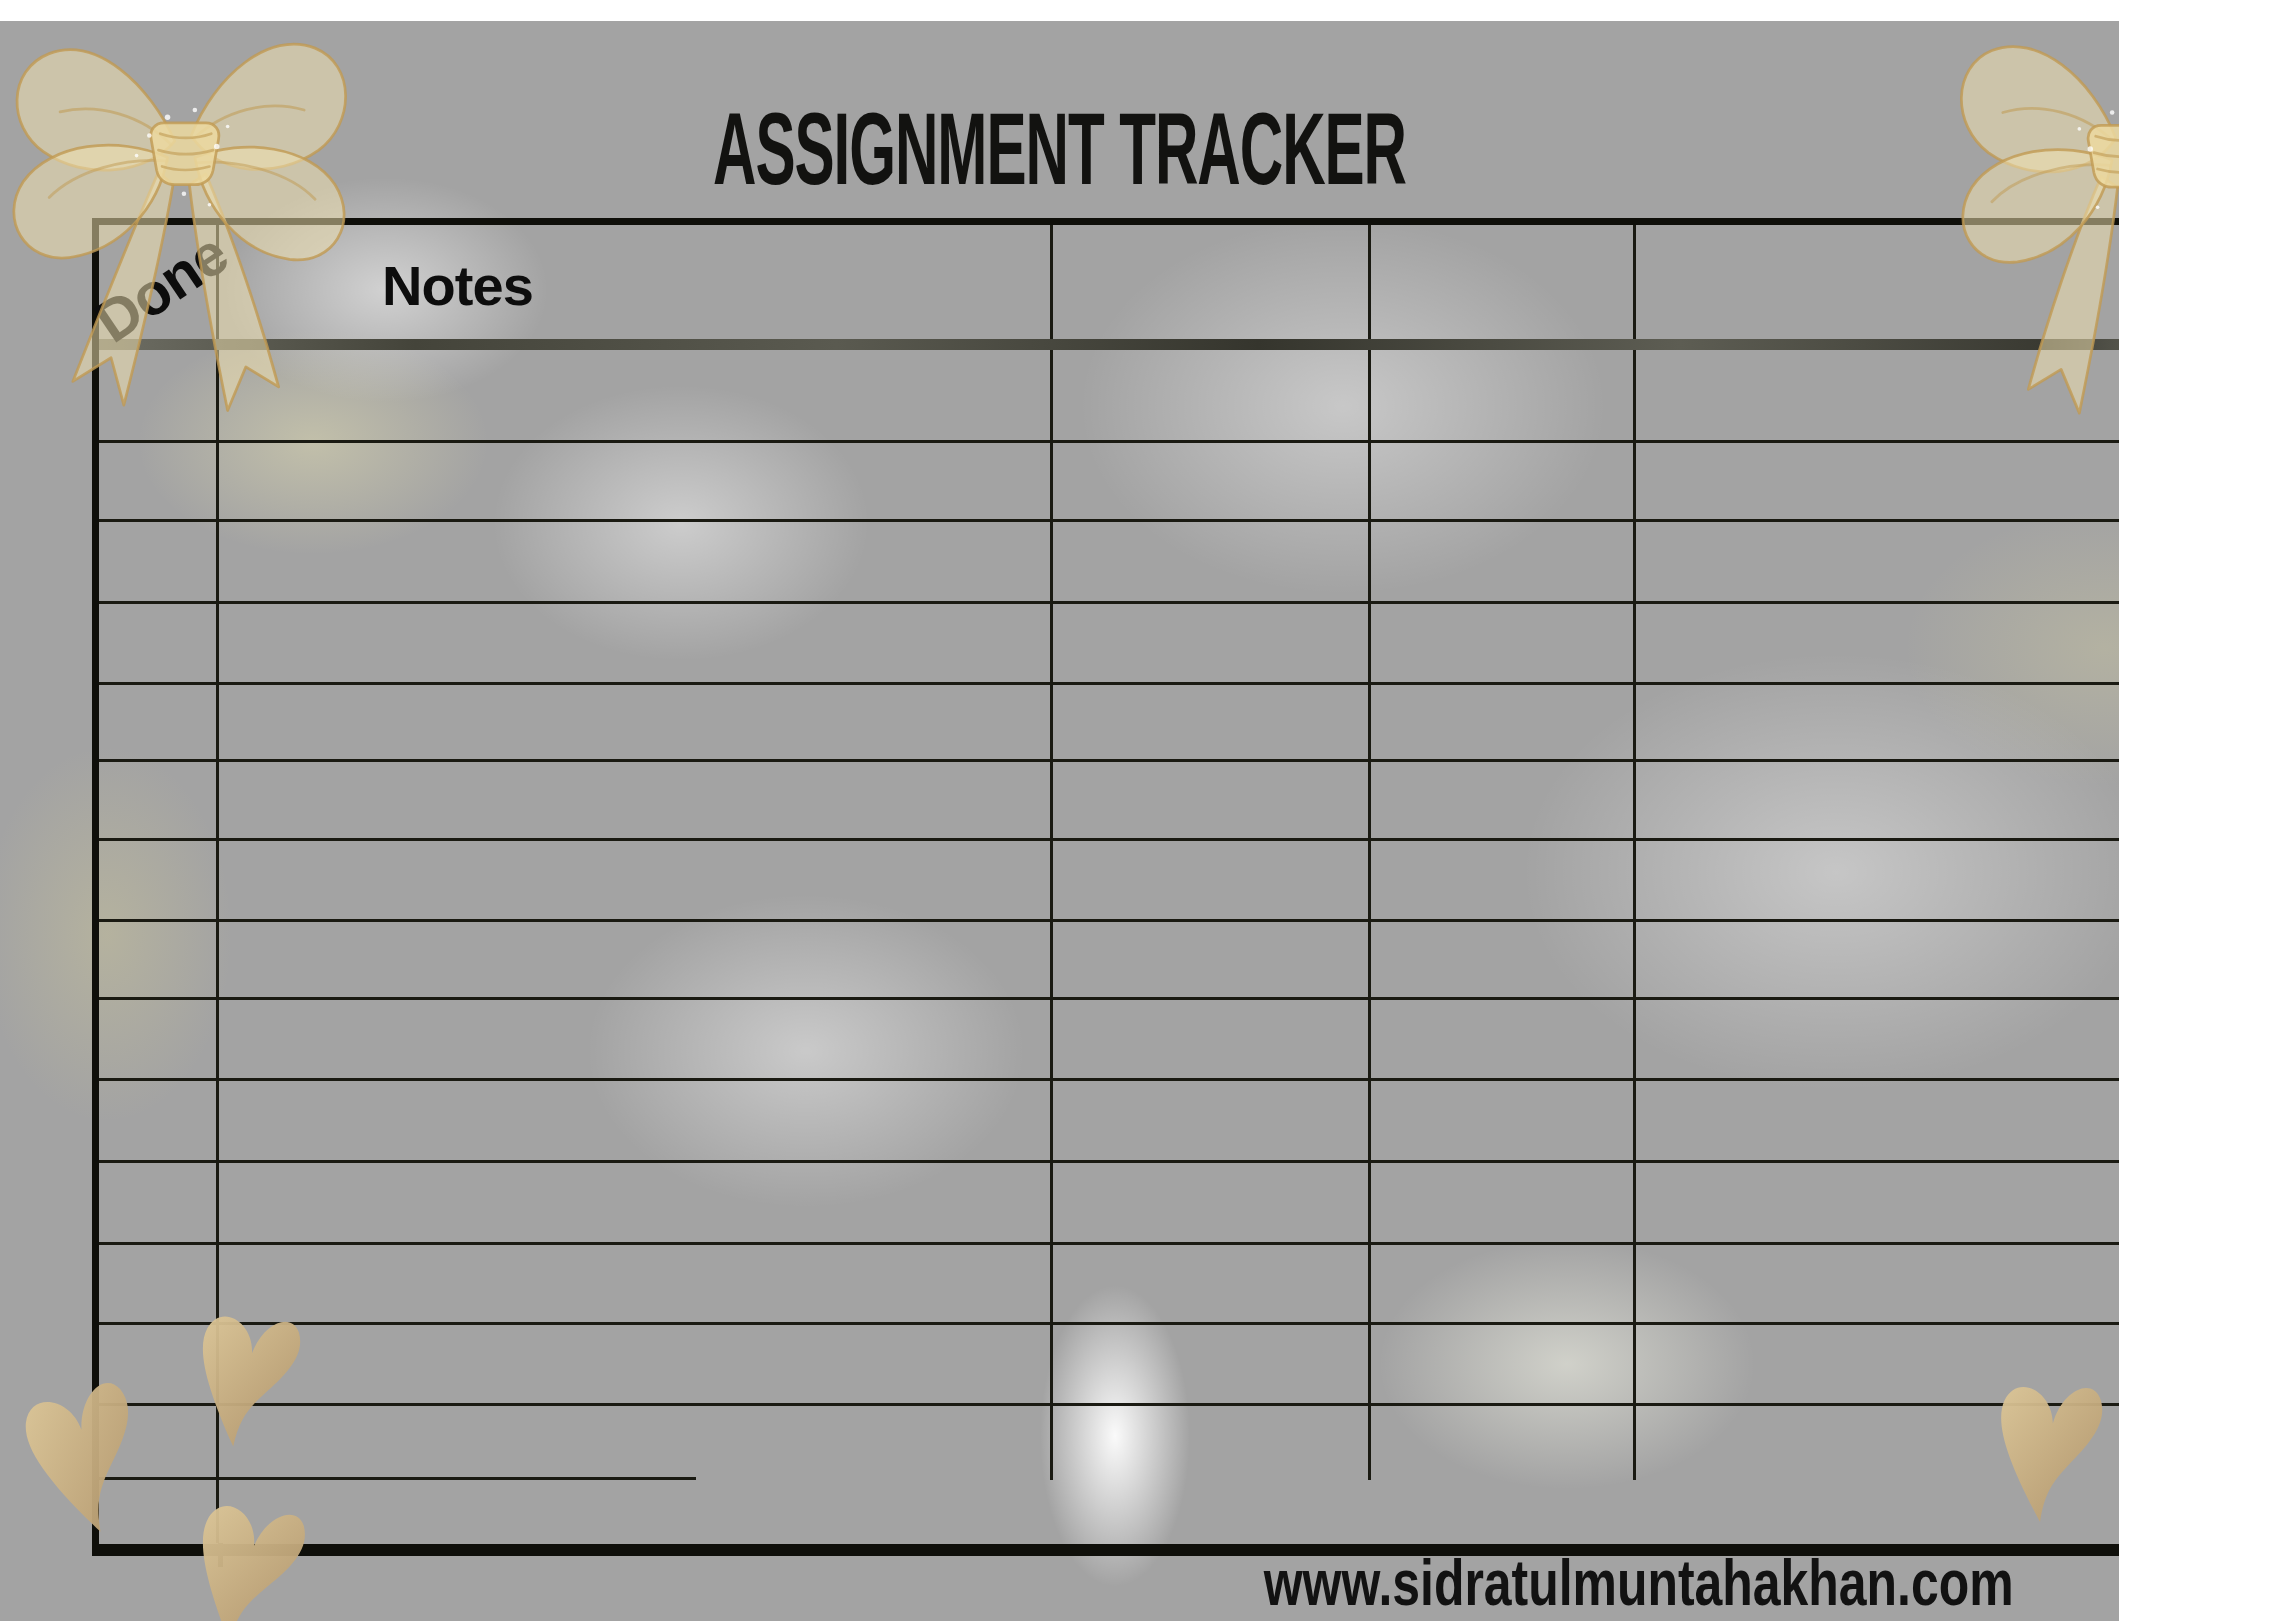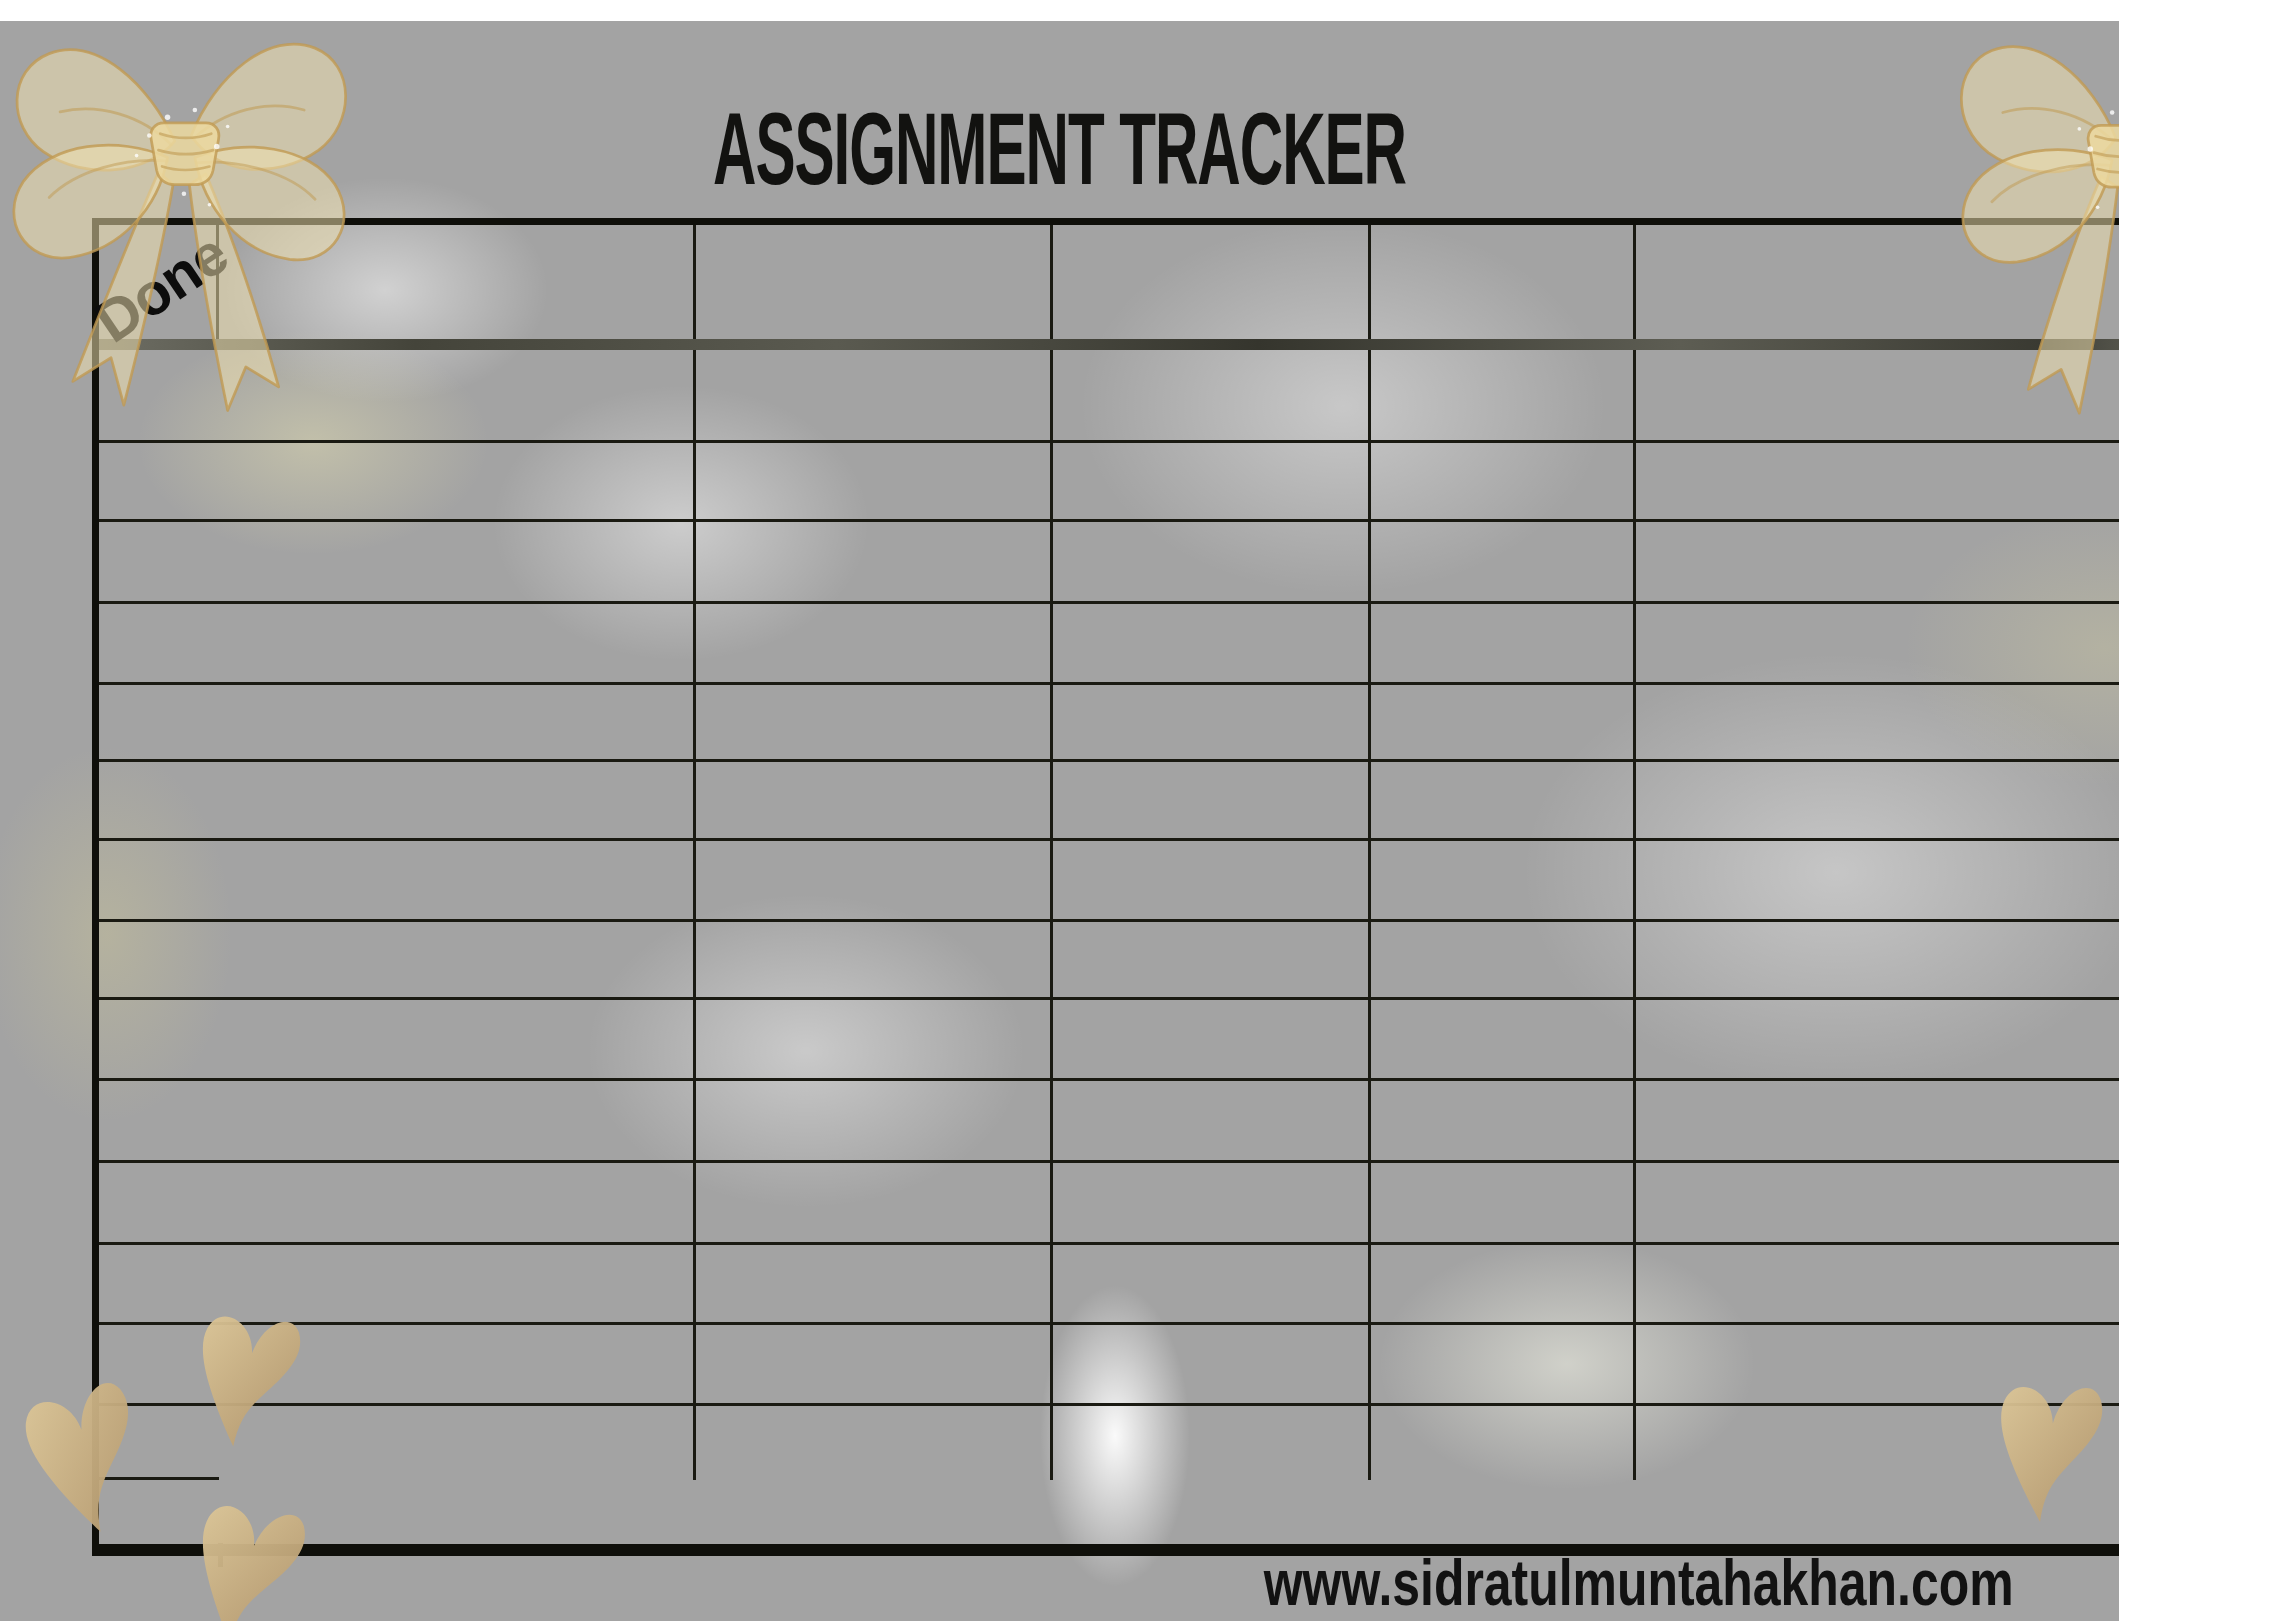--- a/index.html
+++ b/index.html
@@ -95,20 +95,21 @@
 <div class="page">
   <div class="bg-wash"></div>
 
   <h1 class="title">ASSIGNMENT TRACKER</h1>
 
   <div class="tracker-table">
     <div class="gray-bar"></div>
     <div class="hcell c0">
       <span class="done-label">Done</span>
     </div>
+    <div class="hcell c5">Notes</div>
 
   <div class="cell c0"></div>
   <div class="cell c1"></div>
   <div class="cell c2"></div>
   <div class="cell c3"></div>
   <div class="cell c4"></div>
   <div class="cell c5"></div>
 
   <div class="cell c0"></div>
   <div class="cell c1"></div>

